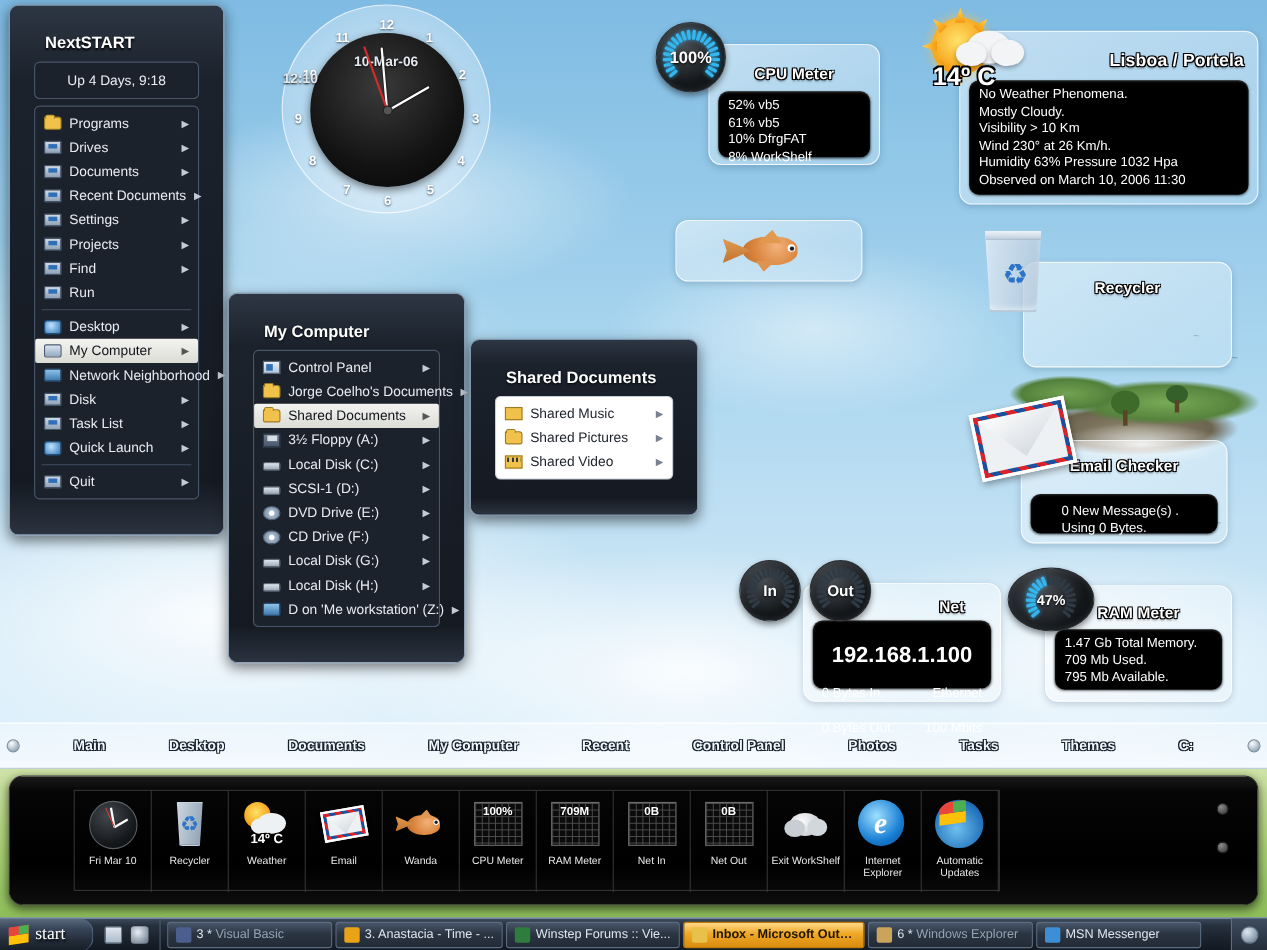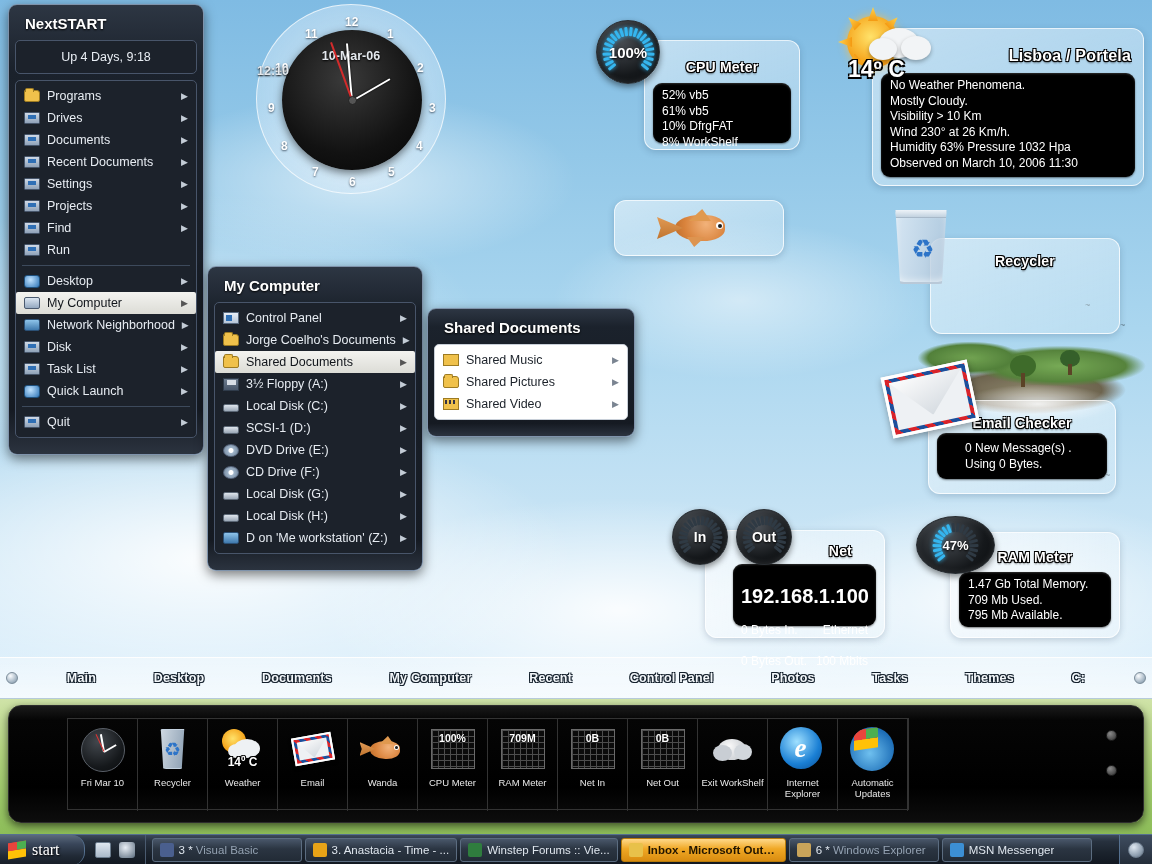--- a/index.html
+++ b/index.html
@@ -75,21 +75,21 @@
     margin-left: -1.5px; background: #2f3a44; transform-origin: 50% 26px; border-radius:1px;
   }
   .ticks i.on { background: #36b6ef; box-shadow: 0 0 4px #36b6ef; }
 
   
   .menu {
     position: absolute;
     background: linear-gradient(#2d3643, #1b222c 14%, #151a22 90%, #2b333f 100%);
     border: 1px solid #7f93ab; border-radius: 9px;
     box-shadow: 0 4px 12px rgba(0,0,0,.5);
-    padding: 6px;
+    padding: 22px;
   }
   .menu-title {
     color: #fff; font-weight: bold; font-size: 15px; padding: 4px 4px 8px 10px;
     text-shadow: 0 1px 2px #000;
   }
   .menu-body {
     background: #1c222b; border: 1px solid #4a5costs; border: 1px solid #48556a; border-radius: 5px;
     padding: 4px 0;
   }
   .mi {
@@ -585,28 +585,28 @@
 
   <div class="glass" style="left:930px;top:238px;width:190px;height:96px;">
     <div class="wtitle" style="margin-top:14px;">Recycler</div>
   </div>
   <div class="bin" style="left:892px;top:210px;">
     <div class="recycle-sym">♻</div>
   </div>
 
   <div class="glass" style="left:928px;top:400px;width:188px;height:94px;">
     <div class="wtitle" style="margin-top:14px;">Email Checker</div>
-    <div class="lcd" style="margin:2px 8px 0 8px;height:46px;padding-top:8px;padding-left:28px;"><span>0 New Message(s) .</span><br><span>Using 0 Bytes.</span></div>
+    <div class="lcd" style="margin:18px 8px 0 8px;height:36px;padding-top:8px;padding-left:28px;"><span>0 New Message(s) .</span><br><span>Using 0 Bytes.</span></div>
   </div>
   <div class="envelope" style="left:886px;top:368px;">
     <div class="inner"></div>
     <div class="flap"></div>
   </div>
 
-  <div class="glass" style="left:705px;top:530px;width:180px;height:108px;padding-left:19px;">
+  <div class="glass" style="left:730px;top:530px;width:180px;height:108px;">
     <div class="wtitle" style="margin-top:12px;text-align:right;padding-right:32px;">Net</div>
     <div class="lcd" style="margin:5px 8px 0 8px;height:62px;padding:4px 8px;">
       <div style="text-align:center;font-size:20px;font-weight:bold;line-height:24px;">192.168.1.100</div>
       <div style="display:flex;justify-content:space-between;line-height:15px;">
         <span>0 Bytes In.</span>
         <span>Ethernet</span>
       </div>
       <div style="display:flex;justify-content:space-between;line-height:15px;">
         <span>0 Bytes Out.</span>
         <span>100 Mbits</span>

